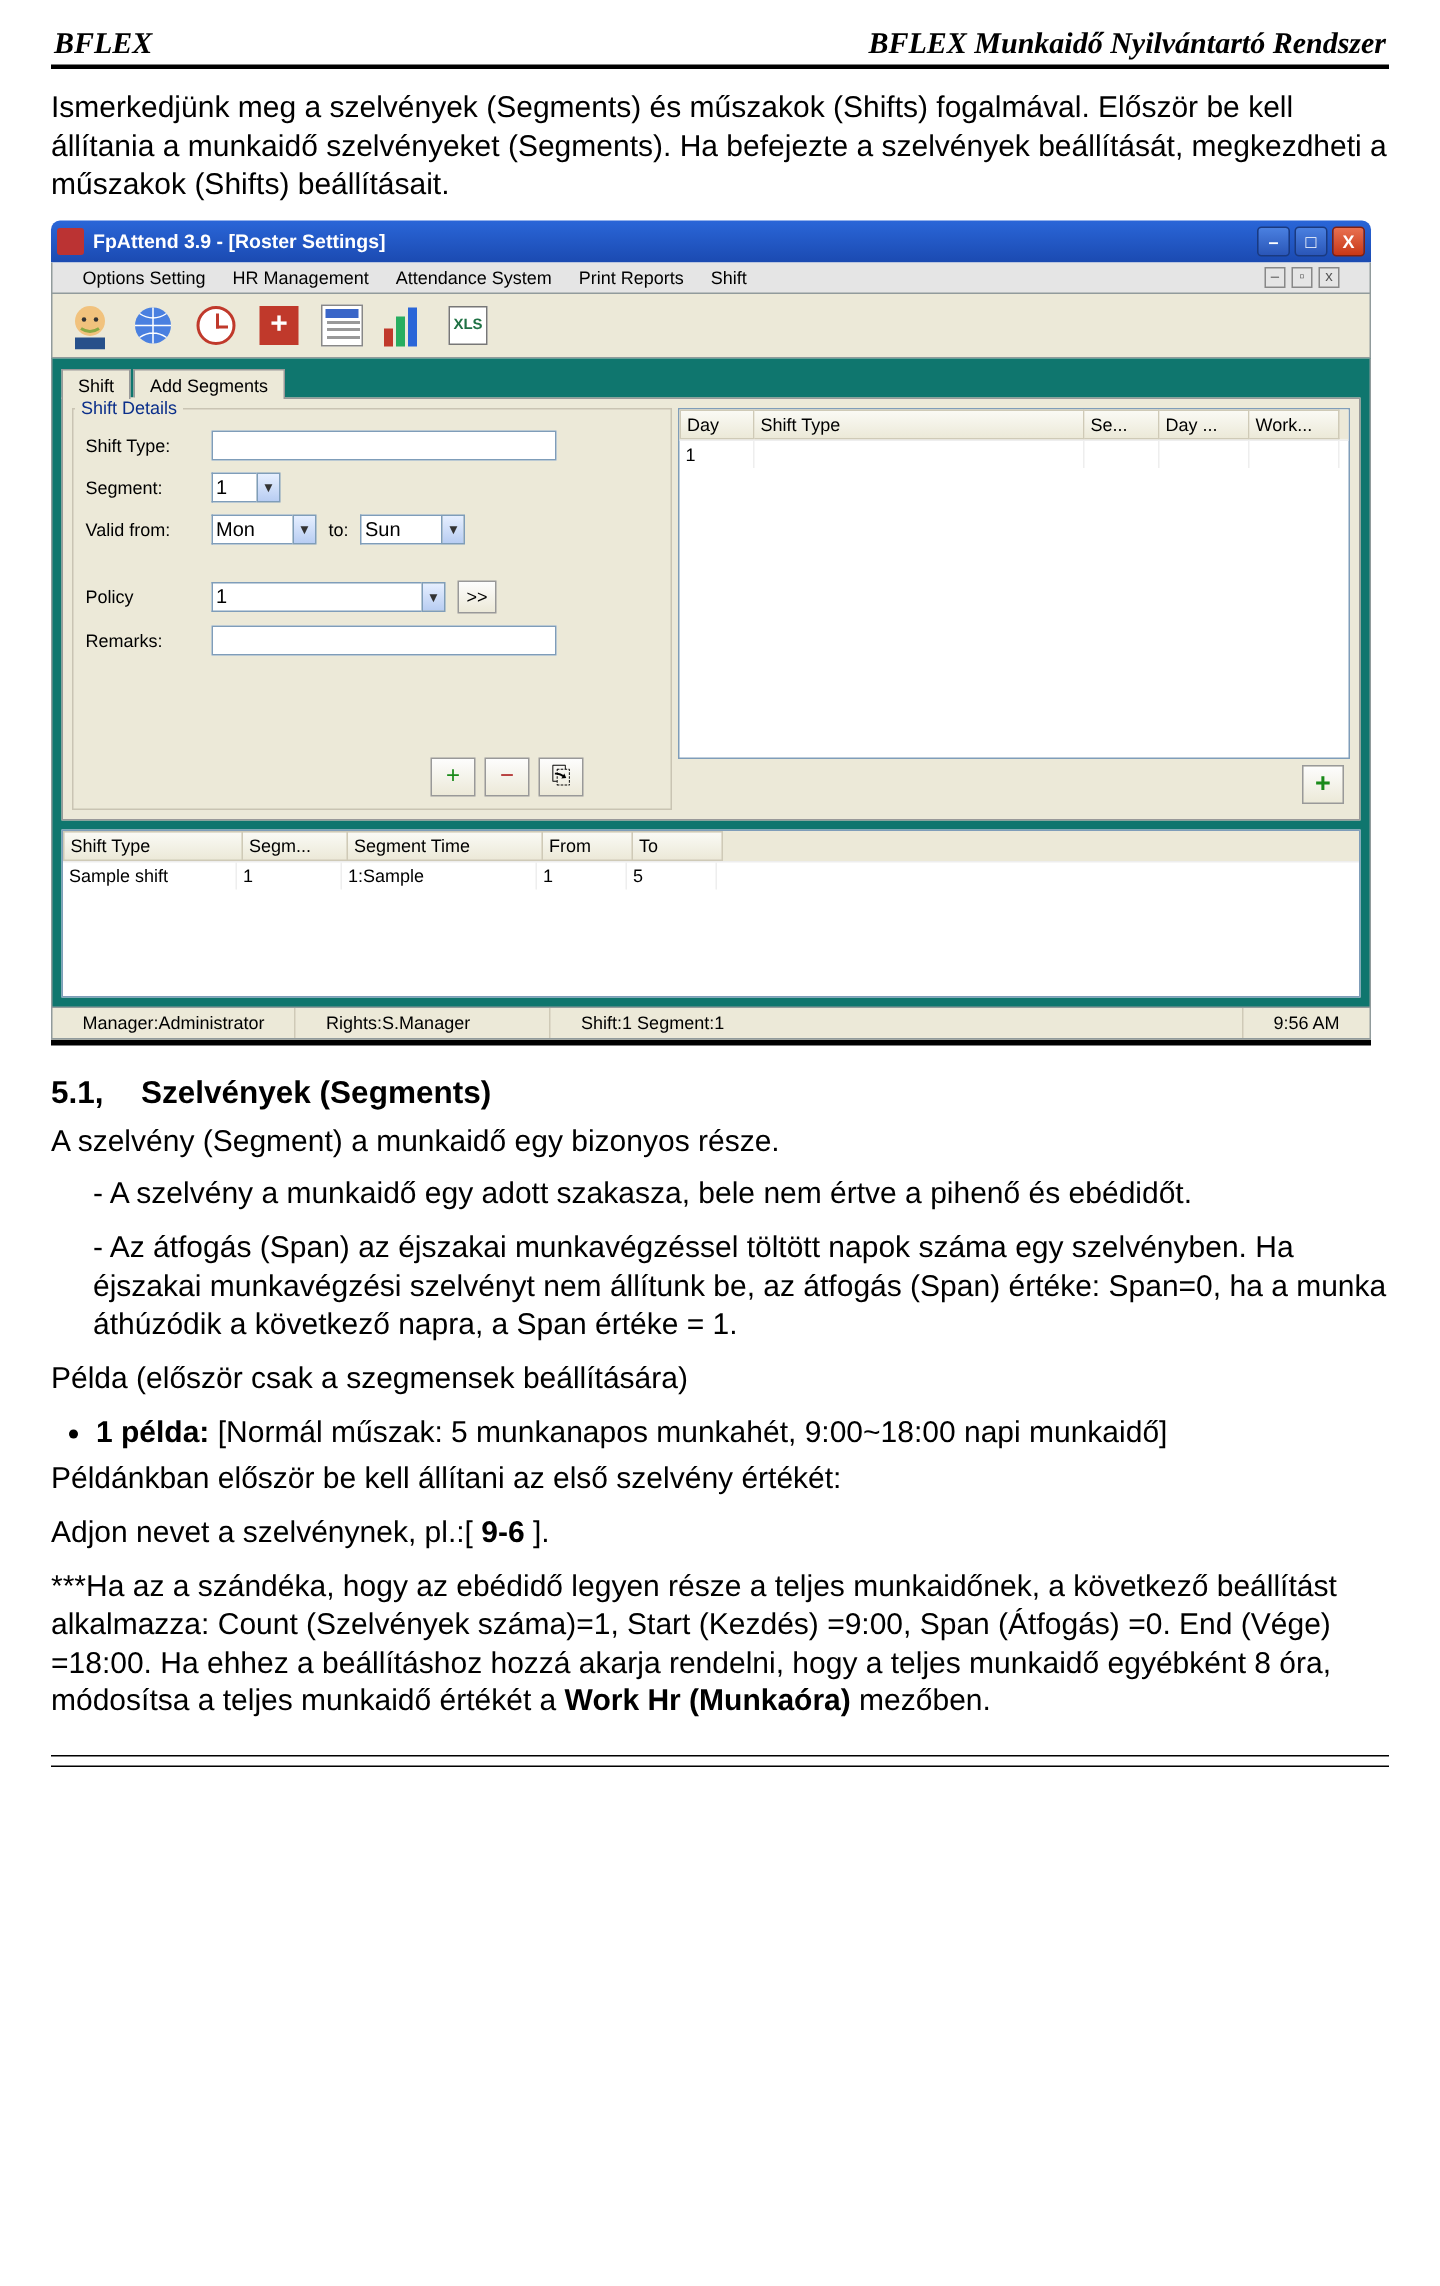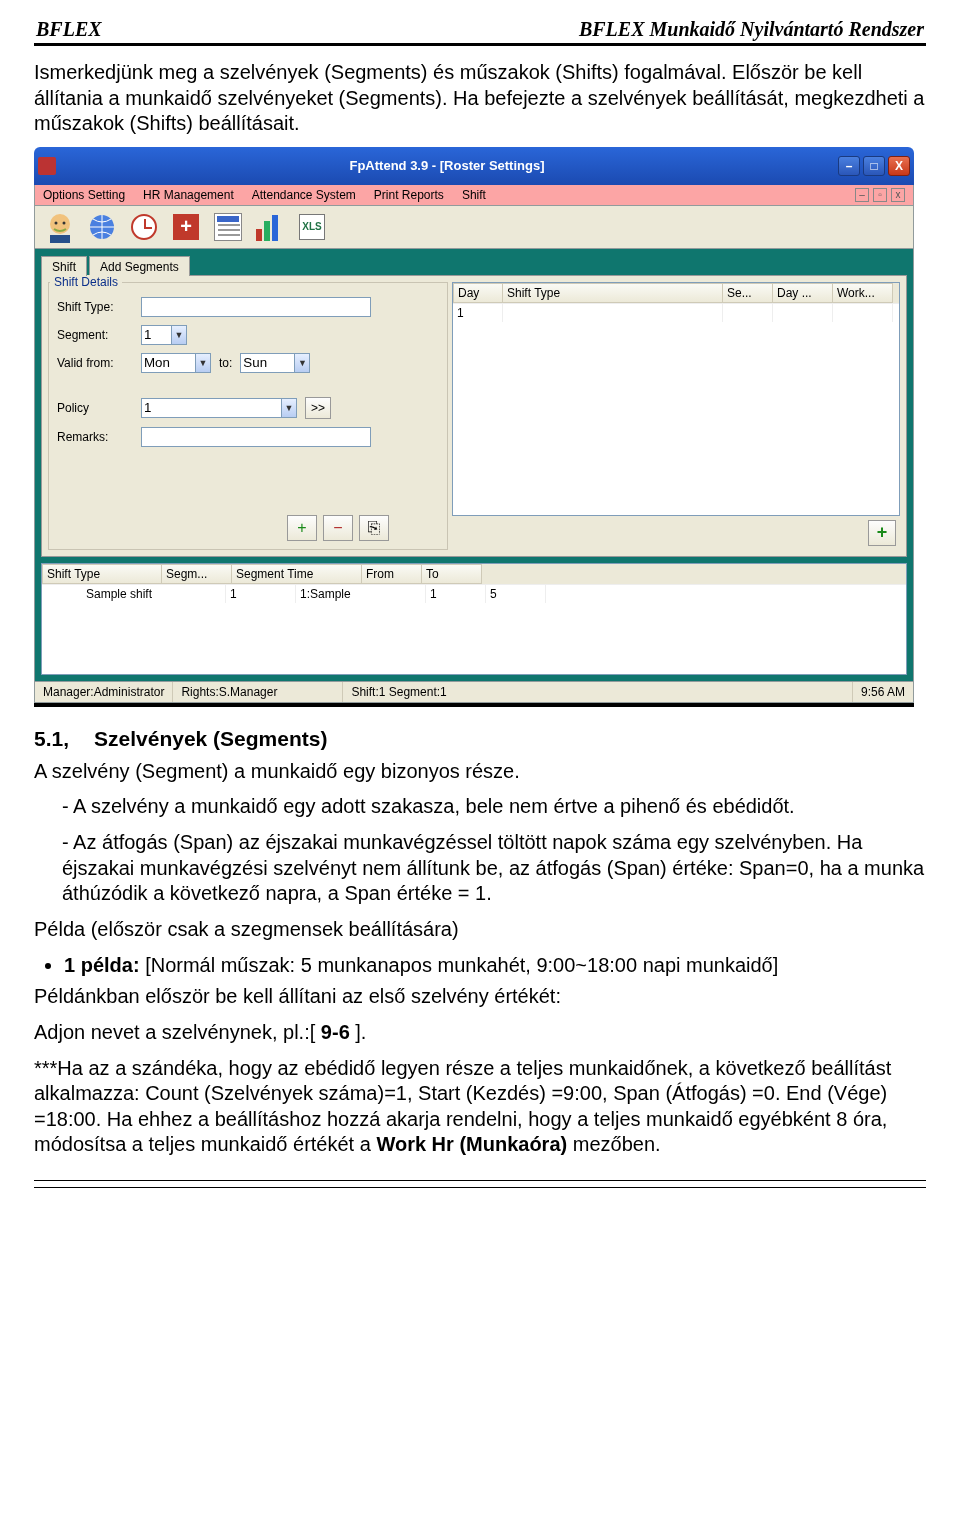--- a/index.html
+++ b/index.html
@@ -47,43 +47,42 @@
   
   .win {
     width: 880px;
     margin: 4px 0 6px 0;
     border-bottom: 4px solid #000;
     font-family: Tahoma, Verdana, sans-serif;
     font-size: 12px;
     color: #000;
   }
   .titlebar {
-    height: 38px;
+    height: 28px;
     background: linear-gradient(#2a66d8,#1b4ab1);
     display: flex; align-items: center; gap: 6px;
     padding: 0 4px;
     color: #fff;
     border-radius: 6px 6px 0 0;
-    text-align: center;
   }
   .tb-ico {
     width: 18px; height: 18px; background: #b33; border-radius: 2px;
   }
   .tb-title { font-weight: bold; font-size: 13px; flex: 1; }
   .tb-btns { display:flex; gap:3px; }
   .tb-btn {
     width: 22px; height: 20px; border-radius: 3px;
     display:flex; align-items:center; justify-content:center;
     font-weight:bold; color:#fff; font-size:12px;
   }
   .tb-min, .tb-max { background: linear-gradient(#4a80e0,#2a56b8); border:1px solid #1a3a80;}
   .tb-close { background: linear-gradient(#e87050,#c83818); border:1px solid #802010;}
   .menubar {
-    background: #fca5a5; border: 1px solid #919b9c; border-top: none;
-    padding: 3px 8px; display:flex; gap: 18px; align-items:center;
+    background: #e5e5e5; border: 1px solid #919b9c; border-top: none;
+    padding: 3px 20px; display:flex; gap: 18px; align-items:center;
   }
   .menubar .spacer { flex:1; }
   .mdi { display:flex; gap:4px; }
   .mdi span { width:14px; height:14px; border:1px solid #888; display:flex; align-items:center; justify-content:center; font-size:10px; color:#555; }
   .toolbar {
     background: #ece9d8; border-left:1px solid #919b9c; border-right:1px solid #919b9c;
     border-bottom: 1px solid #919b9c;
     padding: 4px 8px; display:flex; gap: 8px; align-items:center;
   }
   .tbico { width:34px; height:34px; display:flex; align-items:center; justify-content:center; border-radius:3px; }
@@ -158,21 +157,21 @@
   .gridrows { flex:1; }
   .plusbtn { display:flex; justify-content:flex-end; padding:4px; }
   .plusbtn .btn-sm { width:28px; height:26px; color:#1a8a1a; font-weight:bold; font-size:18px;}
   .grid2 {
     margin-top:6px; background:#fff; border:1px solid #7f9db9; height:112px;
   }
   .status {
     border:1px solid #919b9c; border-top:none; background:#ece9d8;
     display:flex; font-size:12px;
   }
-  .status .cell { border-right:1px solid #cfcab7; padding:3px 8px; }
+  .status .cell { border-right:1px solid #cfcab7; padding:3px 20px; }
   .status .cell:last-child{ border-right:none; margin-left:auto;}
 </style>
 </head>
 <body>
 
 <div class="page">
   <div class="hdr-row">
     <span>BFLEX</span>
     <span>BFLEX Munkaidő Nyilvántartó Rendszer</span>
   </div>
@@ -329,21 +328,21 @@
       <div class="grid2">
         <div class="ghead" id="g2head">
             <div class="gh" style="width: 120px;">Shift Type</div>
             <div class="gh" style="width: 70px;">Segm...</div>
             <div class="gh" style="width: 130px;">Segment Time</div>
             <div class="gh" style="width: 60px;">From</div>
             <div class="gh" style="width: 60px;">To</div>
           </div>
         <div id="g2rows">
             <div class="grow">
-              <div class="gc" style="width: 144px; margin-left: 40px;">Sample shift</div>
+              <div class="gc" style="width: 116px;">Sample shift</div>
               <div class="gc" style="width: 70px;">1</div>
               <div class="gc" style="width: 130px;">1:Sample</div>
               <div class="gc" style="width: 60px;">1</div>
               <div class="gc" style="width: 60px;">5</div>
             </div>
           </div>
       </div>
     </div>
 
     <div class="status">

